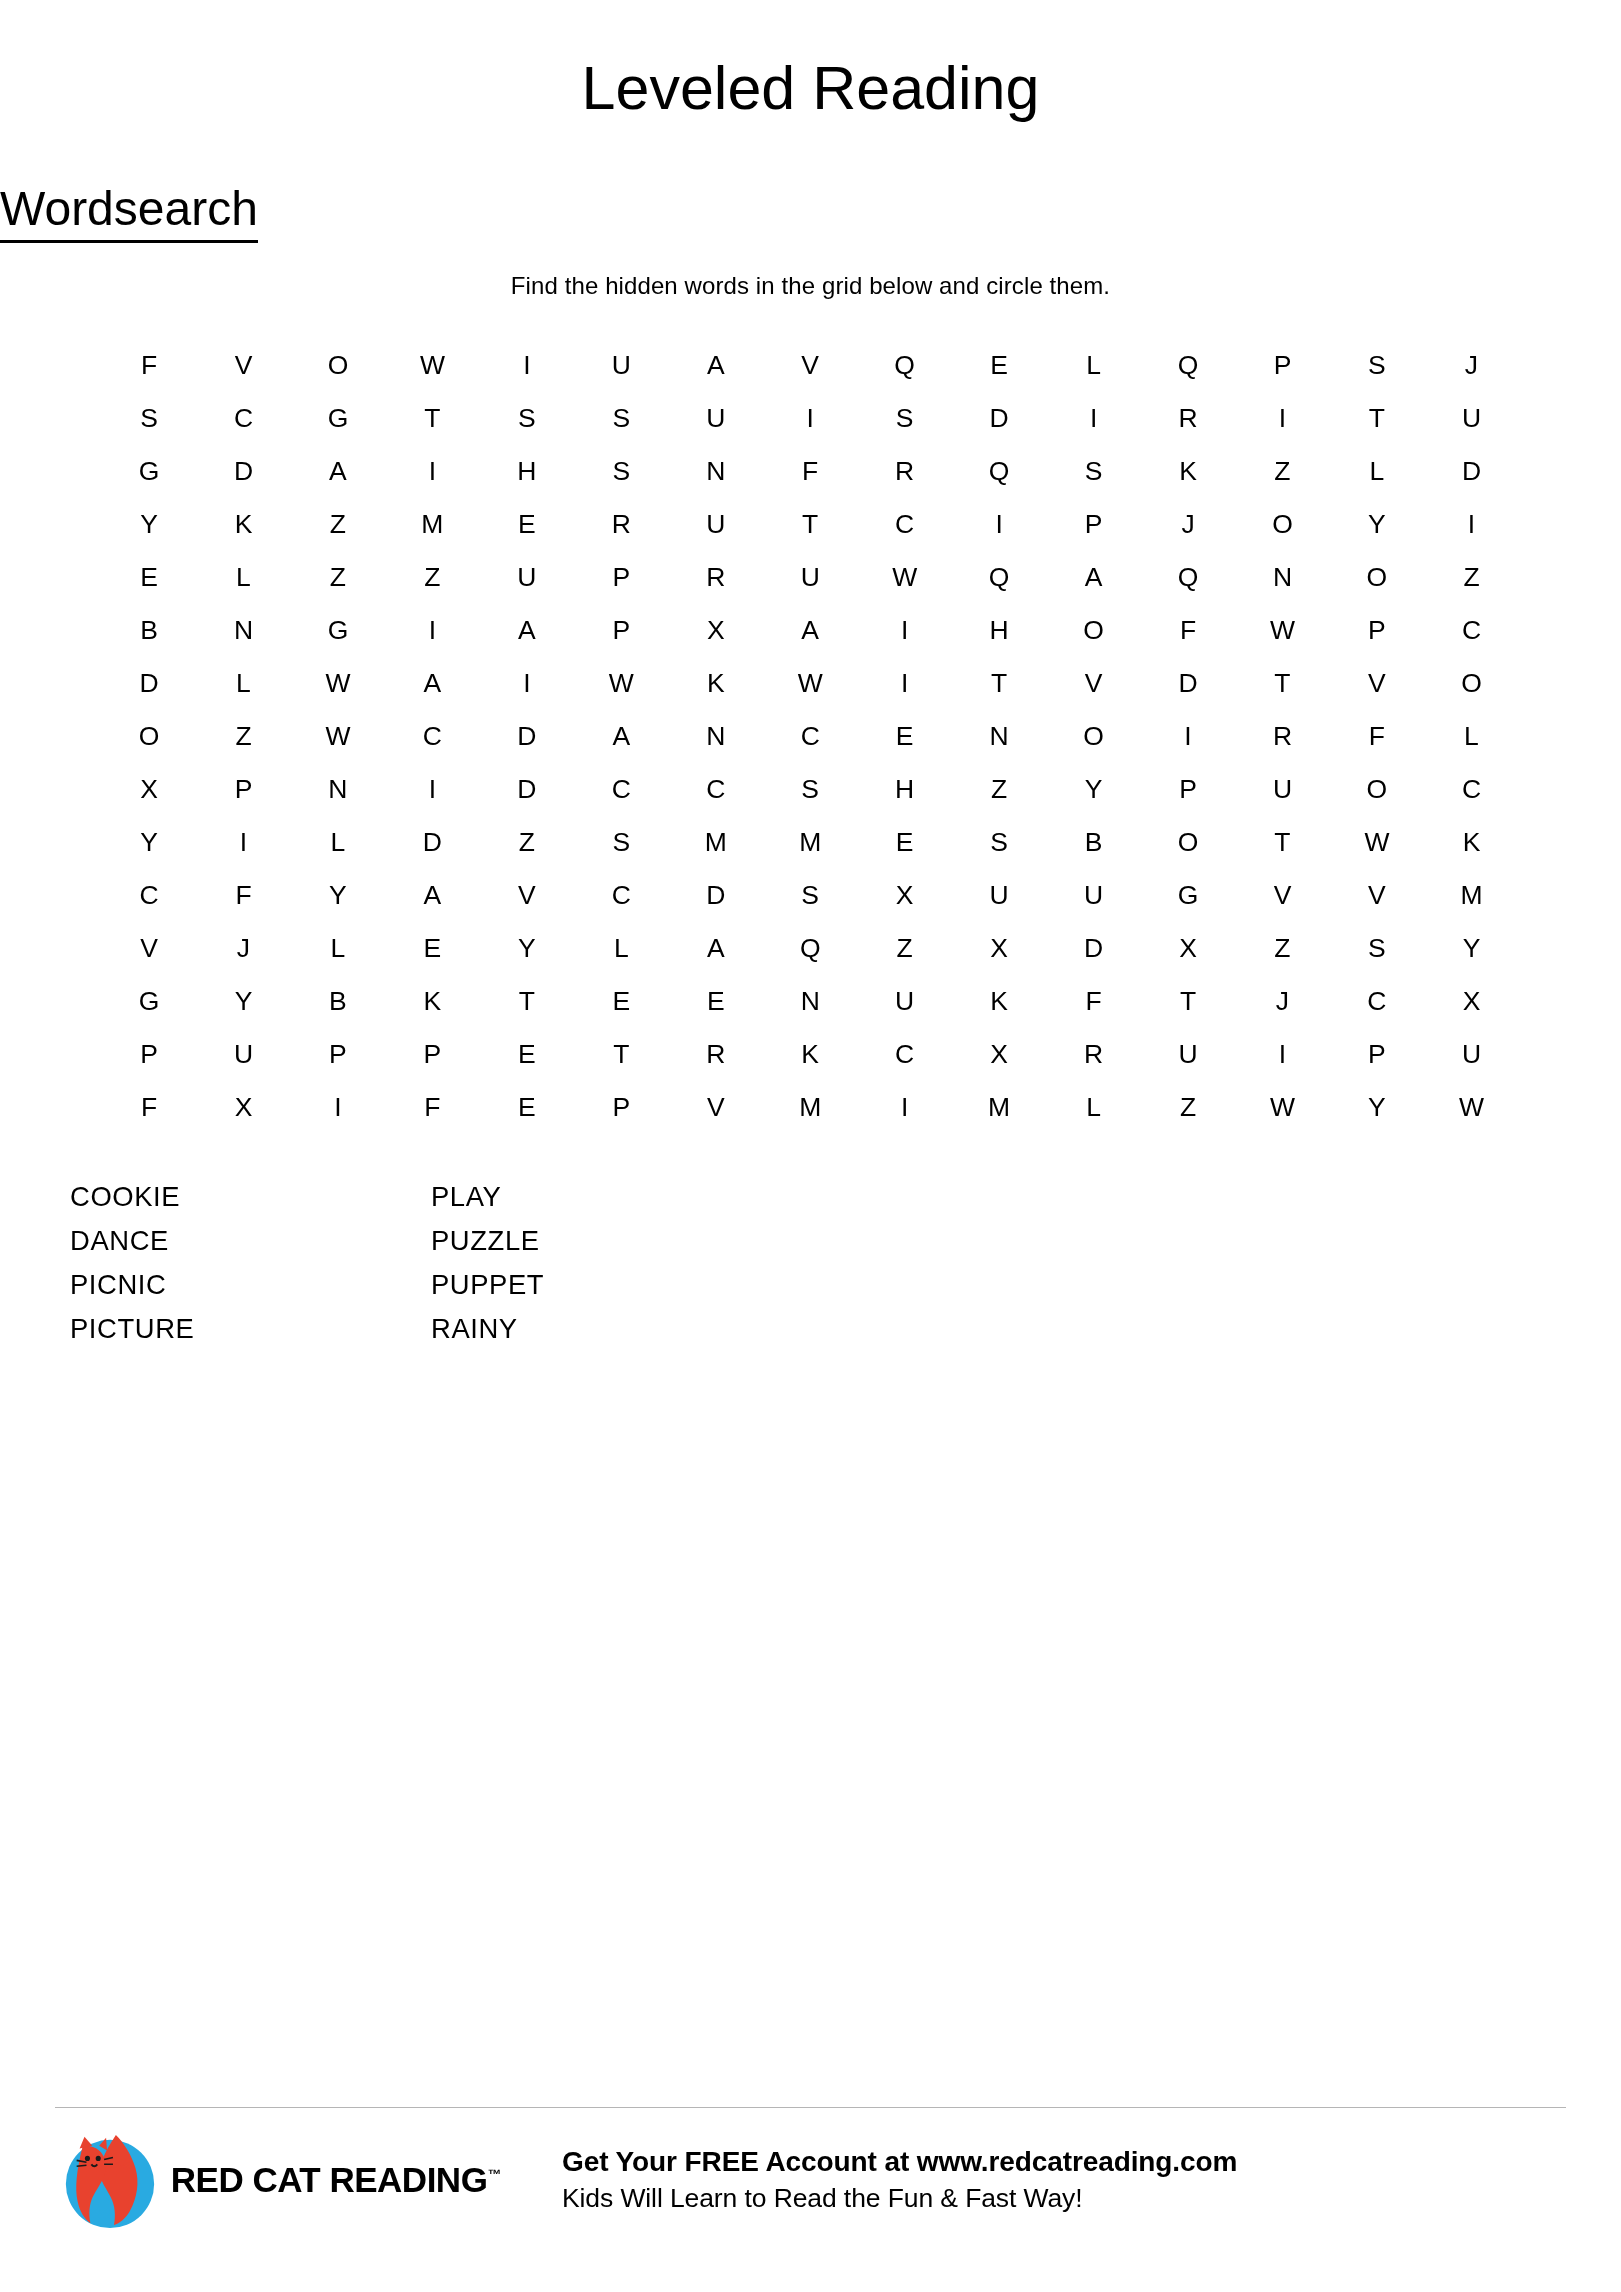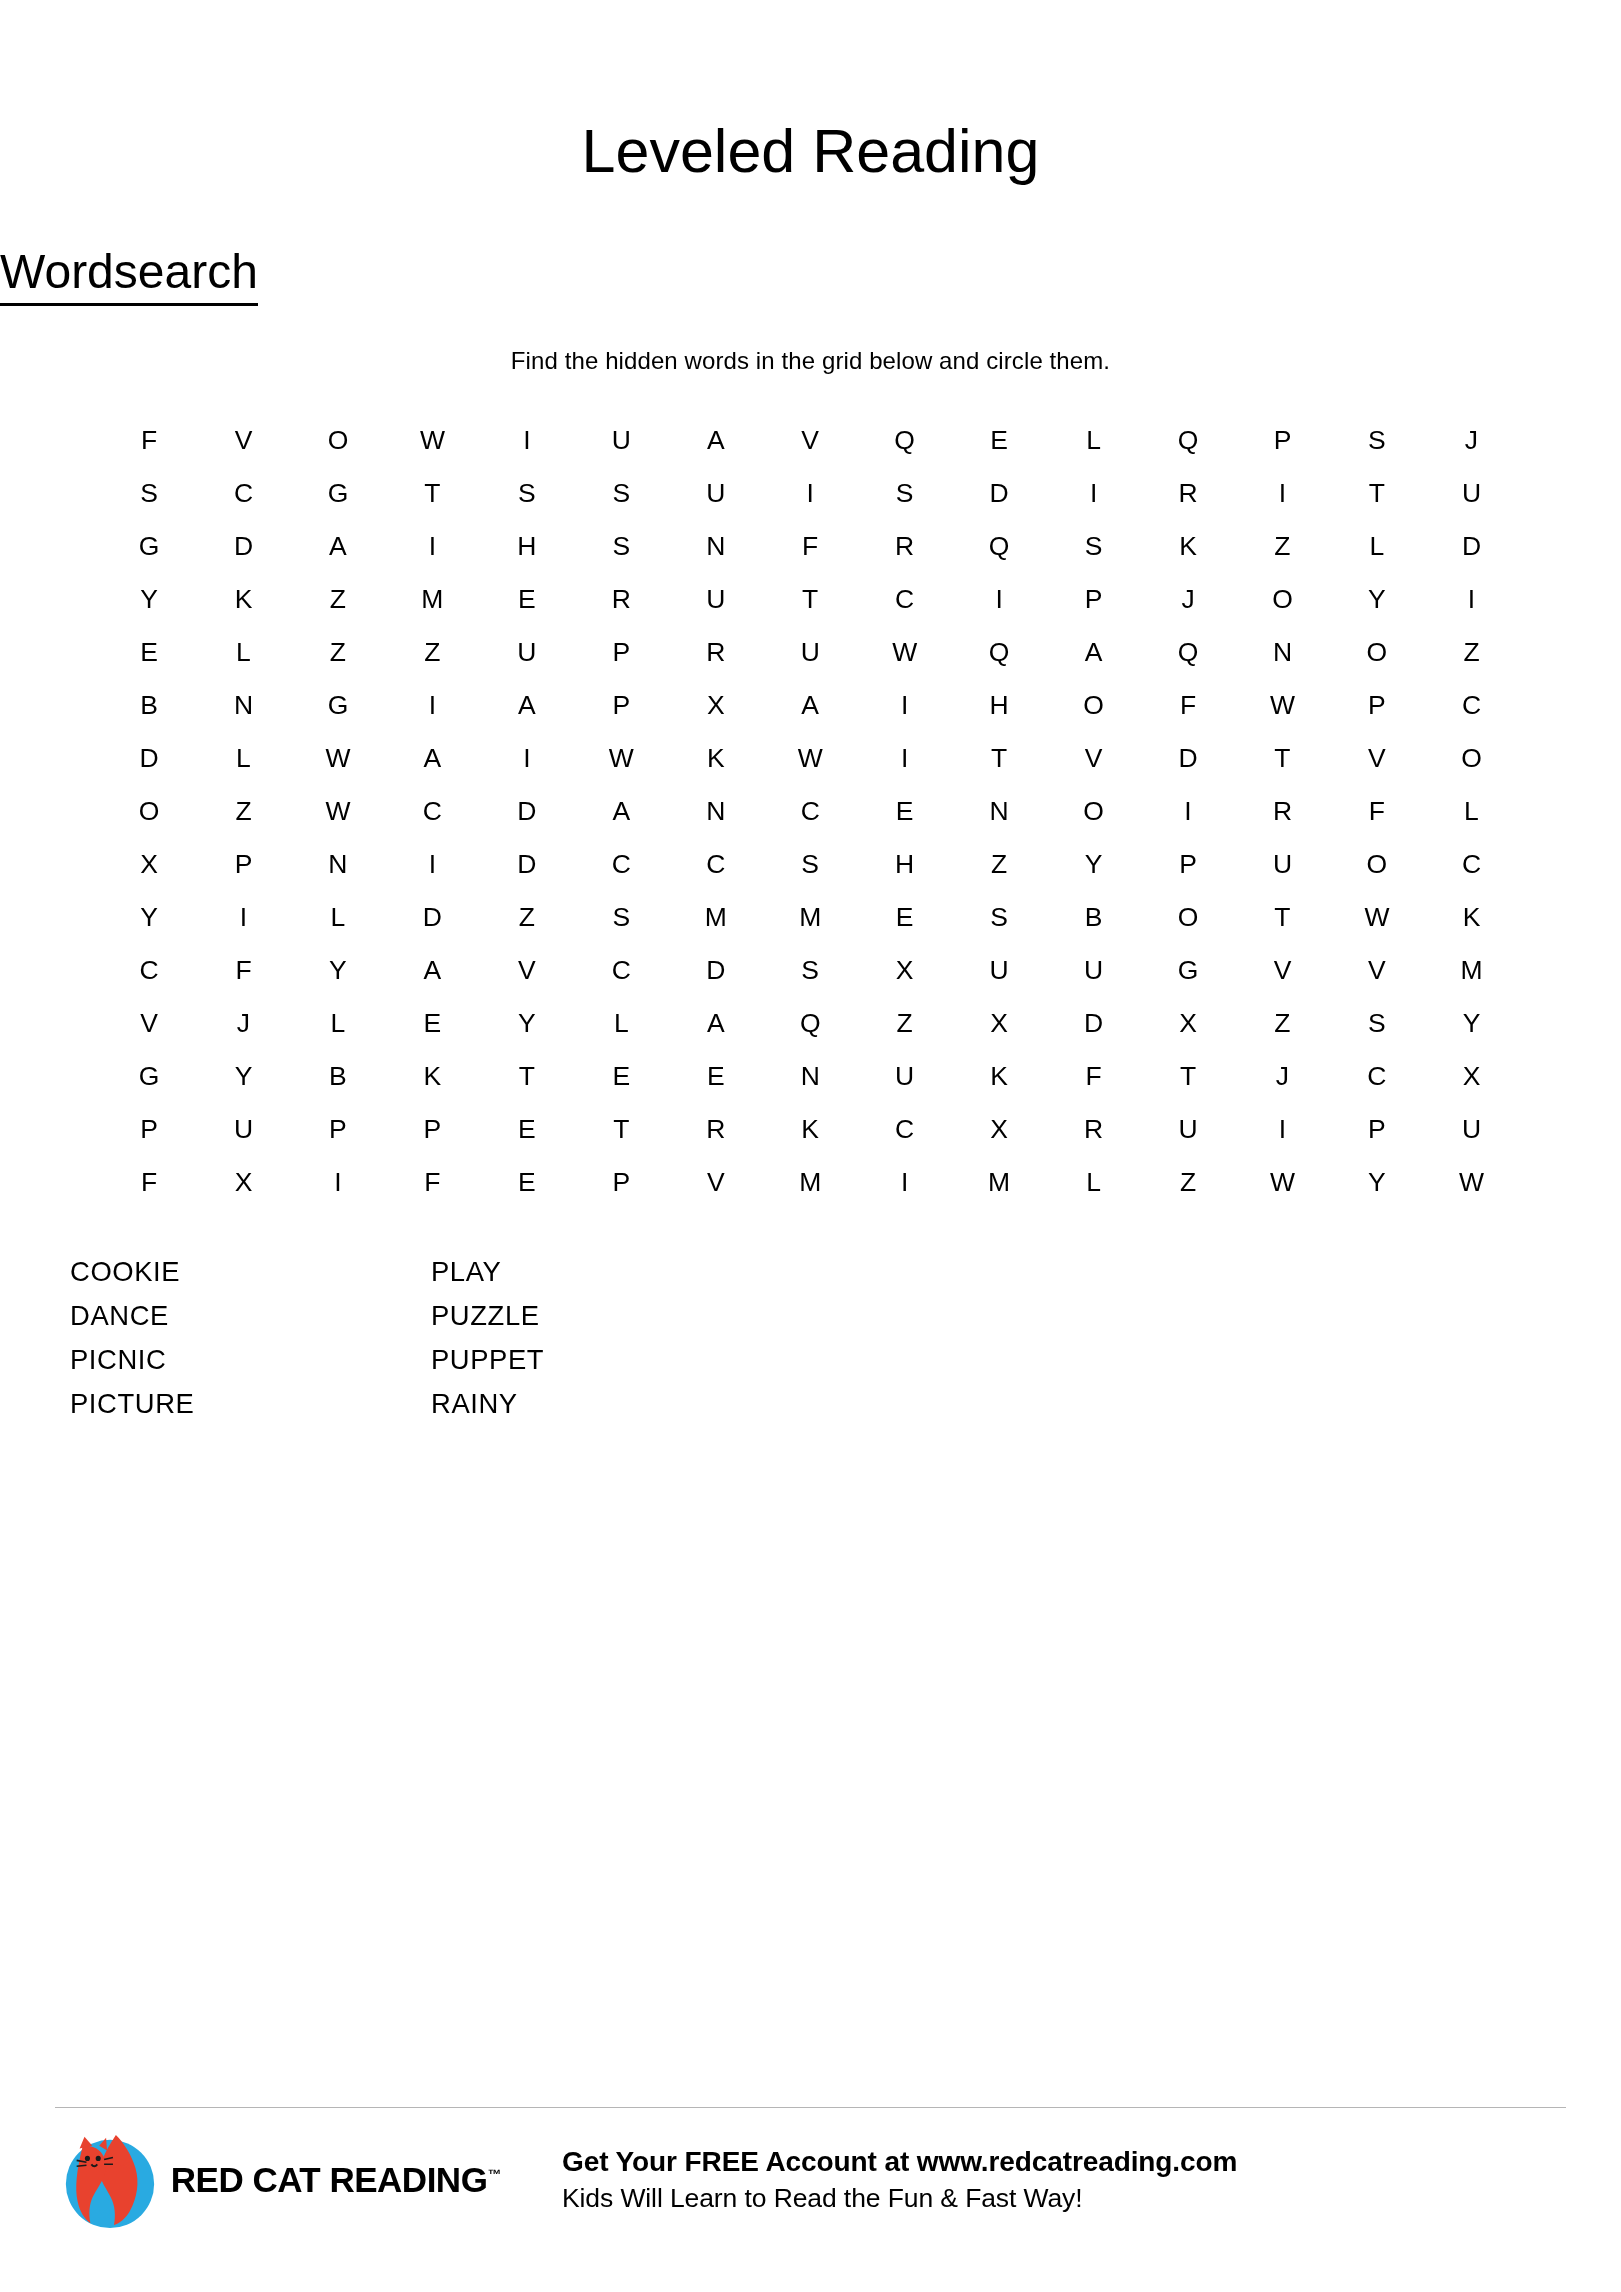--- a/index.html
+++ b/index.html
@@ -20,21 +20,21 @@
   .page {
     width: 1621px;
     height: 2293px;
     position: relative;
     padding: 0;
   }
 
   
   .header {
     text-align: center;
-    padding-top: 119px;
+    padding-top: 56px;
   }
   .title-main {
     font-size: 61px;
     font-weight: 400;
     letter-spacing: 0px;
     line-height: 1.05;
     margin: 0;
   }
   .title-sub {
     font-size: 59px;
@@ -53,21 +53,21 @@
     font-weight: 400;
     display: inline-block;
     border-bottom: 3.9px solid #000;
     padding-bottom: 3.9px;
     line-height: 1.15;
   }
 
   .instructions {
     text-align: center;
     font-size: 24px;
-    margin-top: 41px;
+    margin-top: 29px;
     letter-spacing: 0.1px;
   }
 
   
   .grid-wrap {
     margin-top: 39px;
     padding-left: 102px;
     padding-right: 102px;
   }
   .grid {

